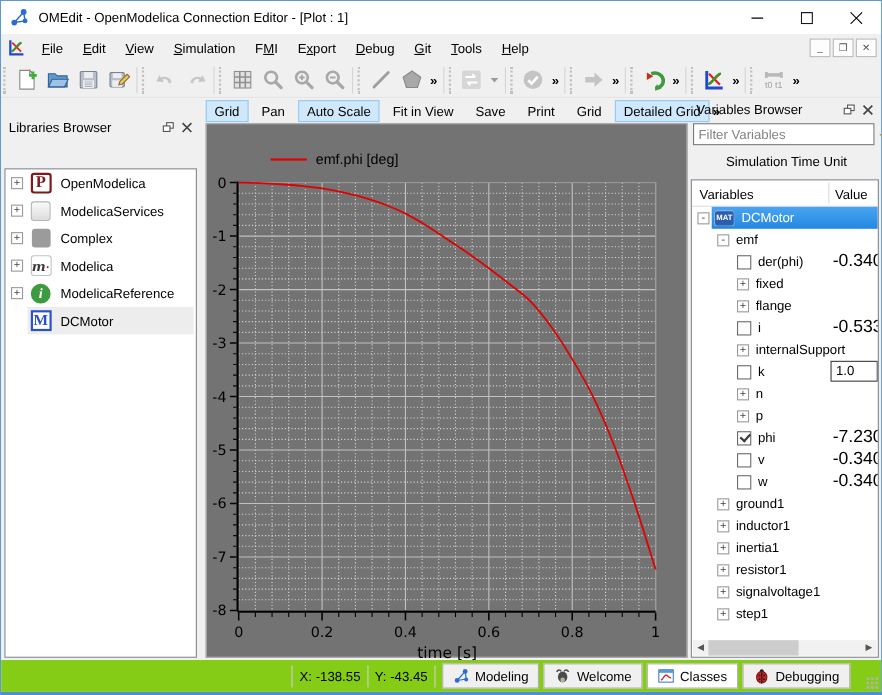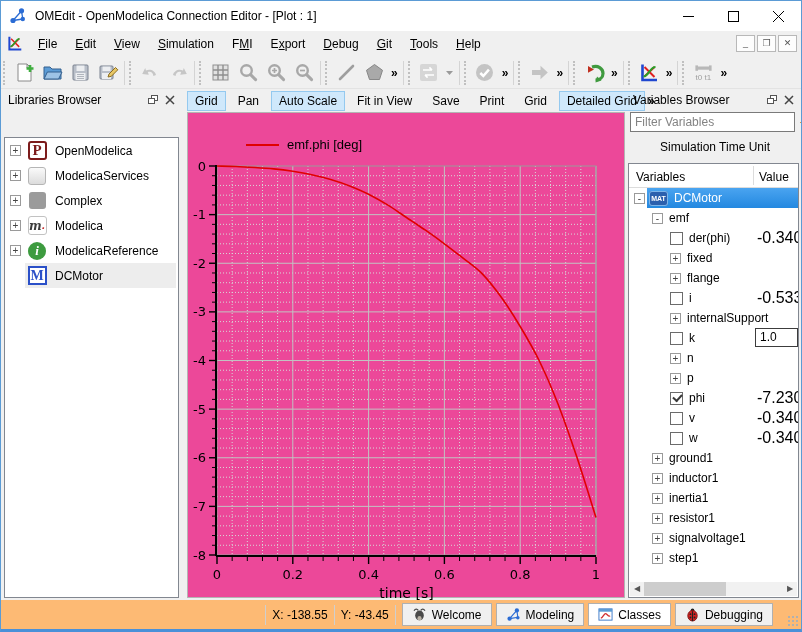--- a/index.html
+++ b/index.html
@@ -30,21 +30,21 @@
   .tb-btn { width:28px; height:26px; display:flex; align-items:center; justify-content:center; border:1px solid transparent; border-radius:2px; }
   .tb-btn.small { width:14px; }
   .tb-btn svg { width:21px; height:21px; display:block; }
   .tb-btn.small svg { width:11px; height:11px; }
   .tb-overflow { font-size:12px; color:#000; padding:0 3px; font-weight:bold; }
 
   
   #main { position:absolute; left:0; top:88px; right:0; bottom:29px; background:#f0f0f0; }
 
   
-  #left-dock { position:absolute; left:0; top:0; width:181px; bottom:0; }
+  #left-dock { position:absolute; left:0; top:16px; width:181px; bottom:0; }
   .dock-header { height:21px; display:flex; align-items:center; padding:0 4px 0 7px; }
   .dock-title { font-size:12px; color:#000; flex:1; }
   .dock-btn { width:17px; height:15px; display:flex; align-items:center; justify-content:center; }
   .dock-btn svg { width:12px; height:12px; }
   .filter-row { display:flex; align-items:center; gap:4px; padding:2px 4px 4px 4px; }
   .filter-input { flex:1; height:20px; border:1px solid #7a7a7a; font-size:12px; padding:0 4px; font-family:"Liberation Sans",sans-serif; }
   .filter-input::placeholder { color:#838383; }
   .filter-btn { width:19px; height:19px; display:flex; align-items:center; justify-content:center; }
   .filter-btn svg { width:15px; height:15px; }
   #lib-tree { position:absolute; left:3px; right:3px; top:48px; bottom:2px; background:#fff; border:1px solid #828790; overflow:hidden; }
@@ -63,21 +63,21 @@
   .ico-mo i { font-size:12px; } .ico-mo b { color:#c01818; font-size:10px; }
   .ico-mr { width:18px; height:18px; border-radius:50%; background:#3d9b3f; color:#fff; font-family:"Liberation Serif",serif; font-style:italic; font-size:13px; display:flex; align-items:center; justify-content:center; }
   .ico-dc { width:19px; height:19px; border:2px solid #2b50c8; background:#fff; color:#2b50c8; font-family:"Liberation Serif",serif; font-size:14px; display:flex; align-items:center; justify-content:center; }
 
   
   #center { position:absolute; left:186px; width:438px; top:0; bottom:0; }
   #plot-tabs { height:23px; display:flex; align-items:center; }
   .ptab { font-size:12px; padding:2px 7px; border:1px solid transparent; white-space:nowrap; }
   .ptab.active { background:#cfe8fb; border-color:#94c9ef; }
   .ptab-sep { width:1px; height:14px; background:#d8d8d8; margin:0 2px; }
-  #plot-widget { position:absolute; left:0; right:0; top:23px; bottom:2px; background:#ec4899; border:1px solid #b4b4b4; }
+  #plot-widget { position:absolute; left:0; right:0; top:23px; bottom:2px; background:#737373; border:1px solid #b4b4b4; }
   #legend { position:absolute; left:58px; top:24px; display:flex; align-items:center; gap:8px; }
   #legend .legend-line { width:33px; height:0; border-top:2px solid #e00000; }
   #legend .legend-text { font-size:13px; color:#000; }
   #plot-svg { position:absolute; left:0; top:0; }
 
   
   #right-dock { position:absolute; right:0; top:0; width:175px; bottom:0; }
   #time-unit-row { display:flex; align-items:center; padding:4px 2px 4px 5px; gap:20px;flex-direction:column; }
   #time-unit-label { font-size:12px; white-space:nowrap; }
   #time-unit-combo { flex:1; height:20px; border:1px solid #707070; background:linear-gradient(#f4f4f4,#e9e9e9); display:flex; align-items:center; font-size:12px; padding-left:5px; position:relative; }
@@ -96,21 +96,21 @@
   .cb.checked::after { content:""; position:absolute; left:2px; top:1px; width:7px; height:4px; border-left:2px solid #3a3a3a; border-bottom:2px solid #3a3a3a; transform:rotate(-48deg); }
   .var-label { margin-left:6px; white-space:nowrap; }
   .var-val { position:absolute; left:128px; right:0; overflow:hidden; white-space:nowrap; font-size:16px; }
   .var-valbox { position:absolute; left:126px; right:0; top:0; height:19px; border:1px solid #3c3c3c; background:#fff; font-size:12px; padding:1px 0 0 4px; }
   .mat-ico { width:19px; height:15px; margin-left:4px; flex:none; background:#2b5fad; border-radius:3px; color:#fff; font-size:7px; font-weight:bold; display:flex; align-items:center; justify-content:center; box-shadow:0 0 0 1px #7db4e8 inset; }
   #var-hscroll { position:absolute; left:1px; right:1px; bottom:1px; height:14px; background:#f1f1f1; }
   #var-hscroll .sb-arrow { position:absolute; top:0; width:14px; height:14px; color:#555; font-size:8px; line-height:14px; text-align:center; }
   #var-hscroll .thumb { position:absolute; left:14px; top:0; width:82px; height:14px; background:#cdcdcd; }
 
   
-  #statusbar { position:absolute; left:0; bottom:0; right:0; height:29px; background:#fdba74; display:flex; align-items:center; }
+  #statusbar { position:absolute; left:0; bottom:0; right:0; height:29px; background:#84cc16; display:flex; align-items:center; }
   .sb-sep { width:1px; height:20px; background:#cfcfcf; margin:0 6px; }
   .sb-coord { font-size:12px; white-space:nowrap; }
   .sb-btn { height:23px; display:flex; align-items:center; gap:5px; font-size:12px; border:1px solid #b0b0b0; background:#f0f0f0; padding:0 9px; margin-right:4px; }
   .sb-btn.active { background:#ffffff; }
   .sb-btn svg { width:15px; height:15px; }
   #grip { position:absolute; right:2px; bottom:2px; width:12px; height:12px;
           background-image:radial-gradient(circle at 2px 2px,#b0b0b0 1.2px,transparent 1.3px);
           background-size:4px 4px; }
 </style>
 </head>
@@ -725,37 +725,37 @@
     <span style="flex:1"></span>
     <span class="sb-sep"></span>
     <span class="sb-coord">X: -138.55</span>
     <span class="sb-sep"></span>
     <span class="sb-coord">Y: -43.45</span>
     <span class="sb-sep"></span>
     <span id="sb-btns" style="display:flex;align-items:center">
         <span class="sb-btn">
           <span style="display:flex">
             <svg viewBox="0 0 16 16">
-              <path d="M2.2 4C3.6 1.6 5.6 1.8 6.6 3.6M13.8 4C12.4 1.6 10.4 1.8 9.4 3.6" stroke="#4a4a4a" stroke-width="1.4" fill="none"></path>
-              <ellipse cx="8" cy="9" rx="4.6" ry="5.2" fill="#4a4a4a"></ellipse>
-              <ellipse cx="8" cy="12" rx="2.2" ry="2.4" fill="#b9b2a6"></ellipse>
-            </svg>
-          </span>
-          <span>Welcome</span>
+              <path d="M3.8 12.4L11.6 3.6l1 7.4-8.8 1.4" stroke="#2b6cd4" stroke-width="1.2" fill="none"></path>
+              <circle cx="3.8" cy="12.4" r="2.3" fill="#2b6cd4"></circle>
+              <circle cx="11.6" cy="3.6" r="2.3" fill="#2b6cd4"></circle>
+              <circle cx="12.6" cy="11.4" r="1.9" fill="#2b6cd4"></circle>
+            </svg>
+          </span>
+          <span>Modeling</span>
         </span>
         <span class="sb-btn">
           <span style="display:flex">
             <svg viewBox="0 0 16 16">
-              <path d="M3.8 12.4L11.6 3.6l1 7.4-8.8 1.4" stroke="#2b6cd4" stroke-width="1.2" fill="none"></path>
-              <circle cx="3.8" cy="12.4" r="2.3" fill="#2b6cd4"></circle>
-              <circle cx="11.6" cy="3.6" r="2.3" fill="#2b6cd4"></circle>
-              <circle cx="12.6" cy="11.4" r="1.9" fill="#2b6cd4"></circle>
-            </svg>
-          </span>
-          <span>Modeling</span>
+              <path d="M2.2 4C3.6 1.6 5.6 1.8 6.6 3.6M13.8 4C12.4 1.6 10.4 1.8 9.4 3.6" stroke="#4a4a4a" stroke-width="1.4" fill="none"></path>
+              <ellipse cx="8" cy="9" rx="4.6" ry="5.2" fill="#4a4a4a"></ellipse>
+              <ellipse cx="8" cy="12" rx="2.2" ry="2.4" fill="#b9b2a6"></ellipse>
+            </svg>
+          </span>
+          <span>Welcome</span>
         </span>
         <span class="sb-btn active">
           <span style="display:flex">
             <svg viewBox="0 0 16 16">
               <rect x="1" y="2" width="14" height="12" fill="#fff" stroke="#3a78c8"></rect>
               <rect x="1" y="2" width="14" height="3" fill="#5b9bd5"></rect>
               <path d="M3 12c2.6-1 3.4-5 5-5s2.6 3.4 5 2.6" stroke="#d03030" stroke-width="1.4" fill="none"></path>
             </svg>
           </span>
           <span>Classes</span>

